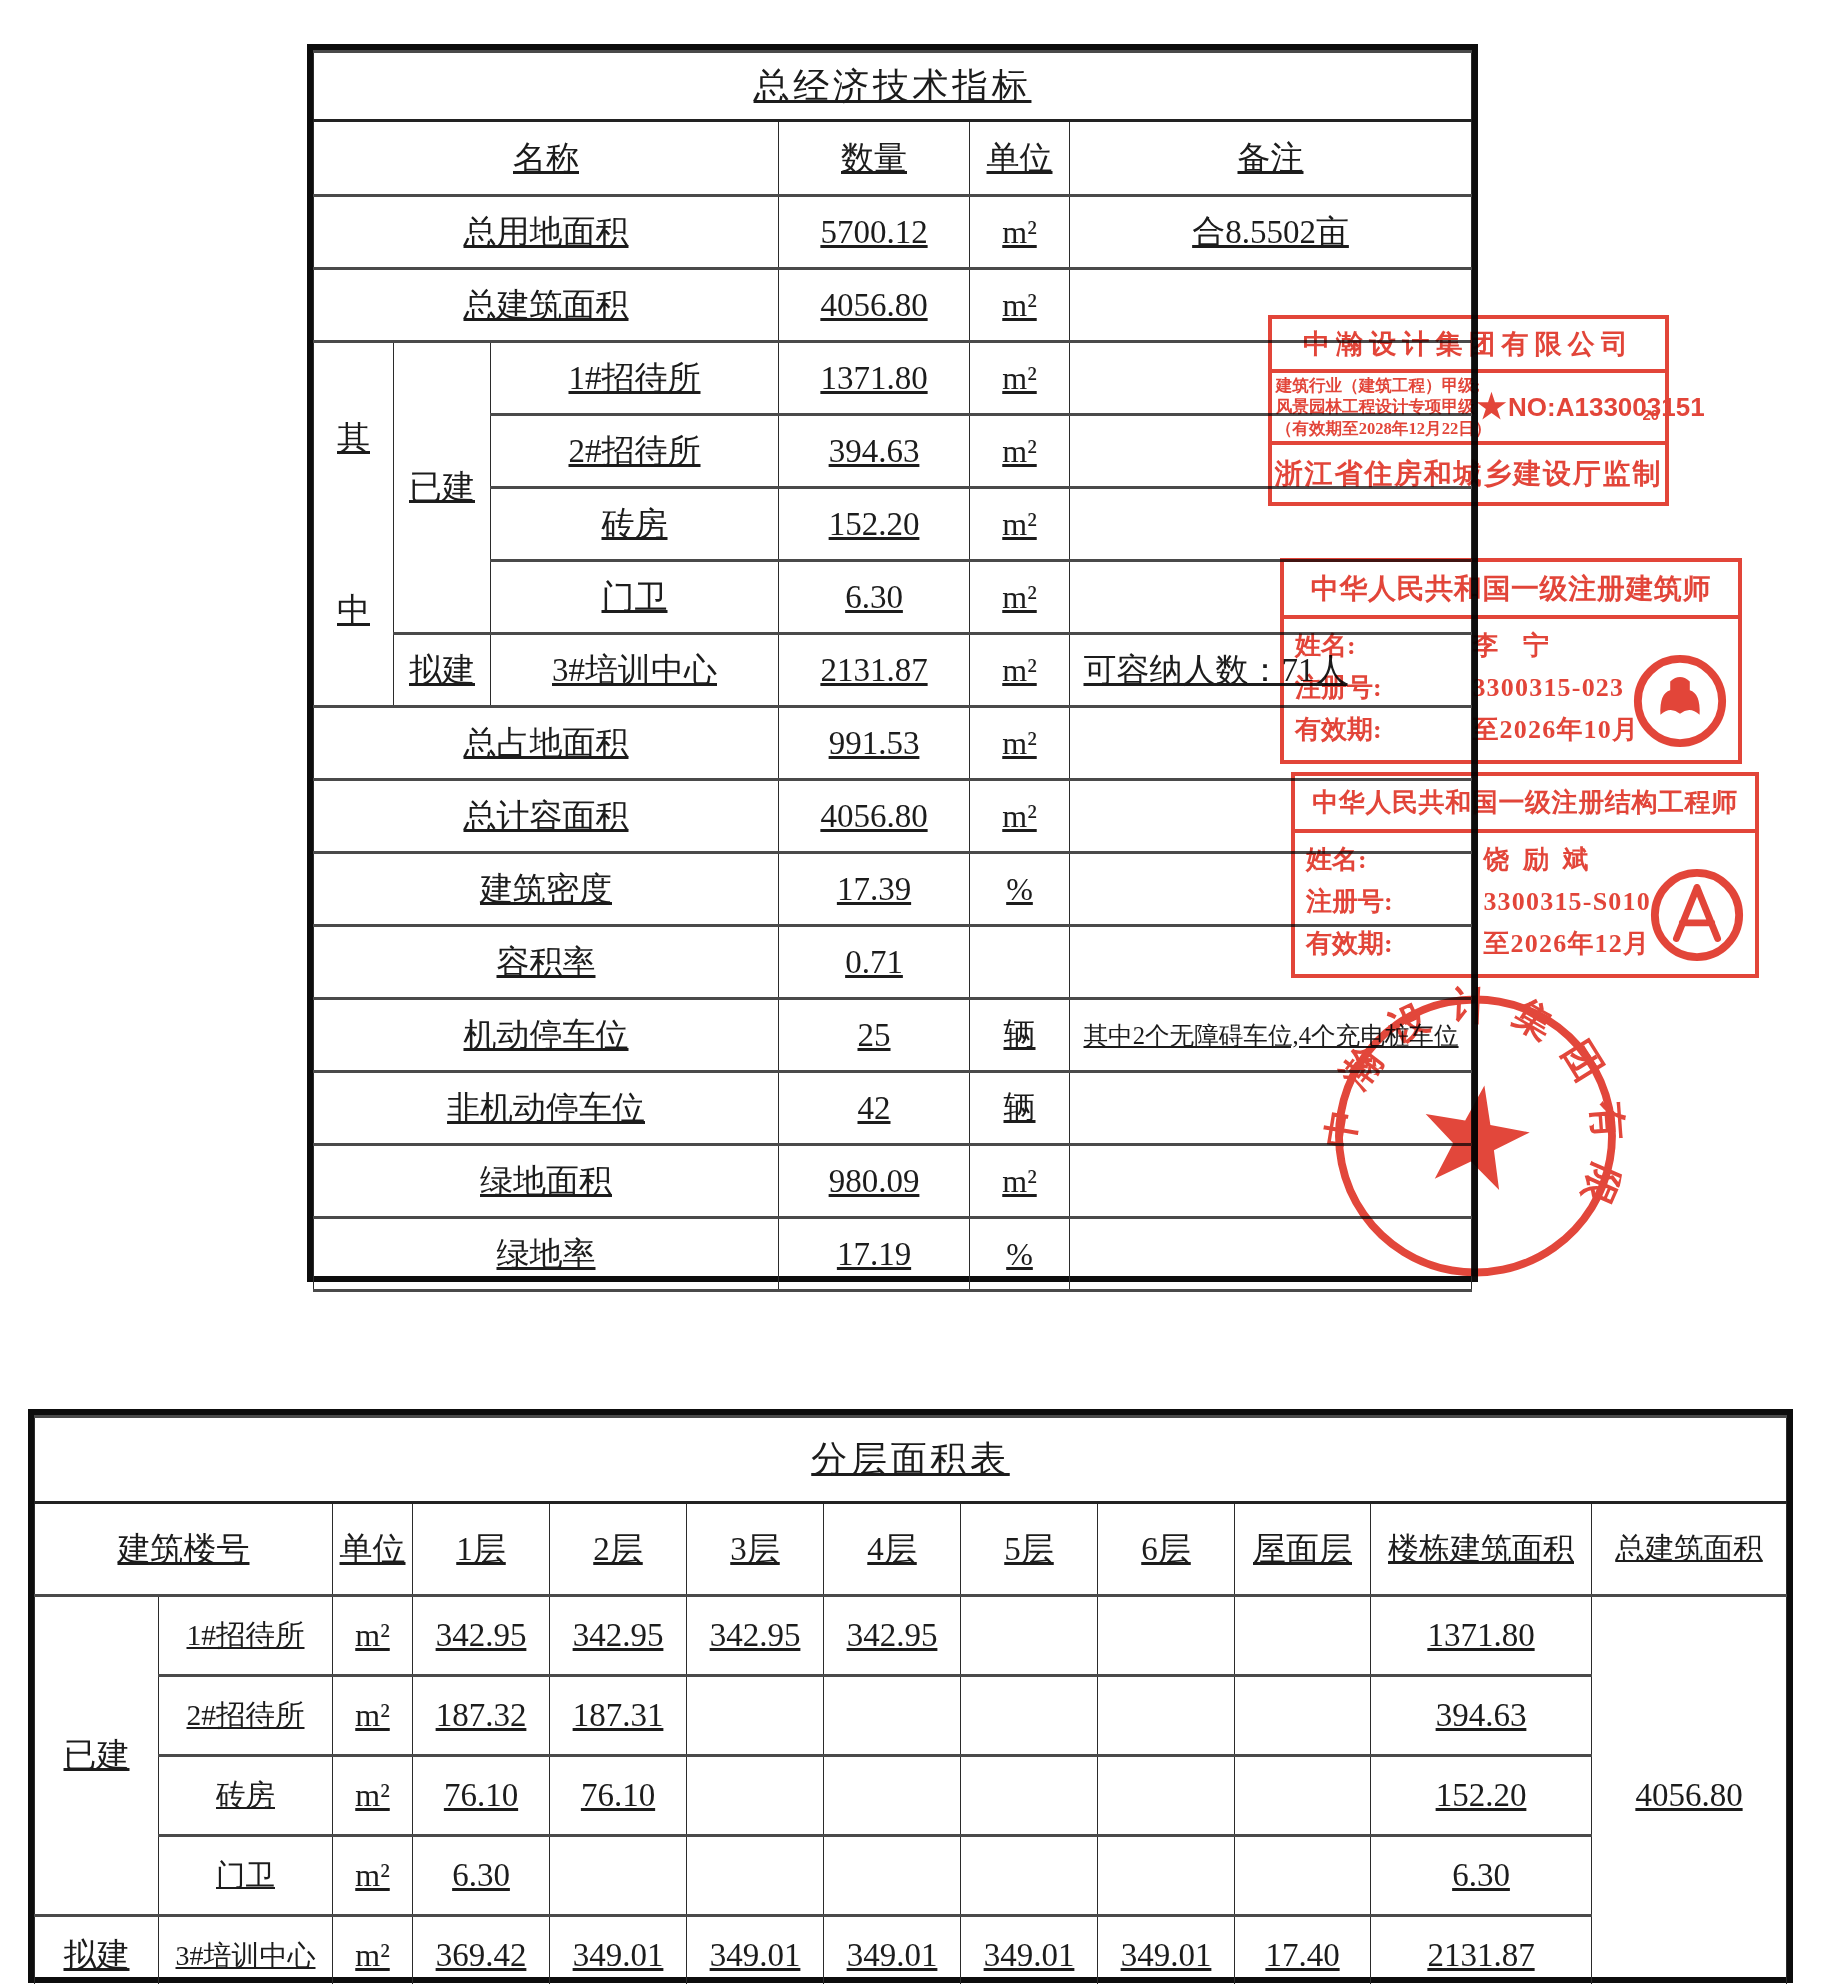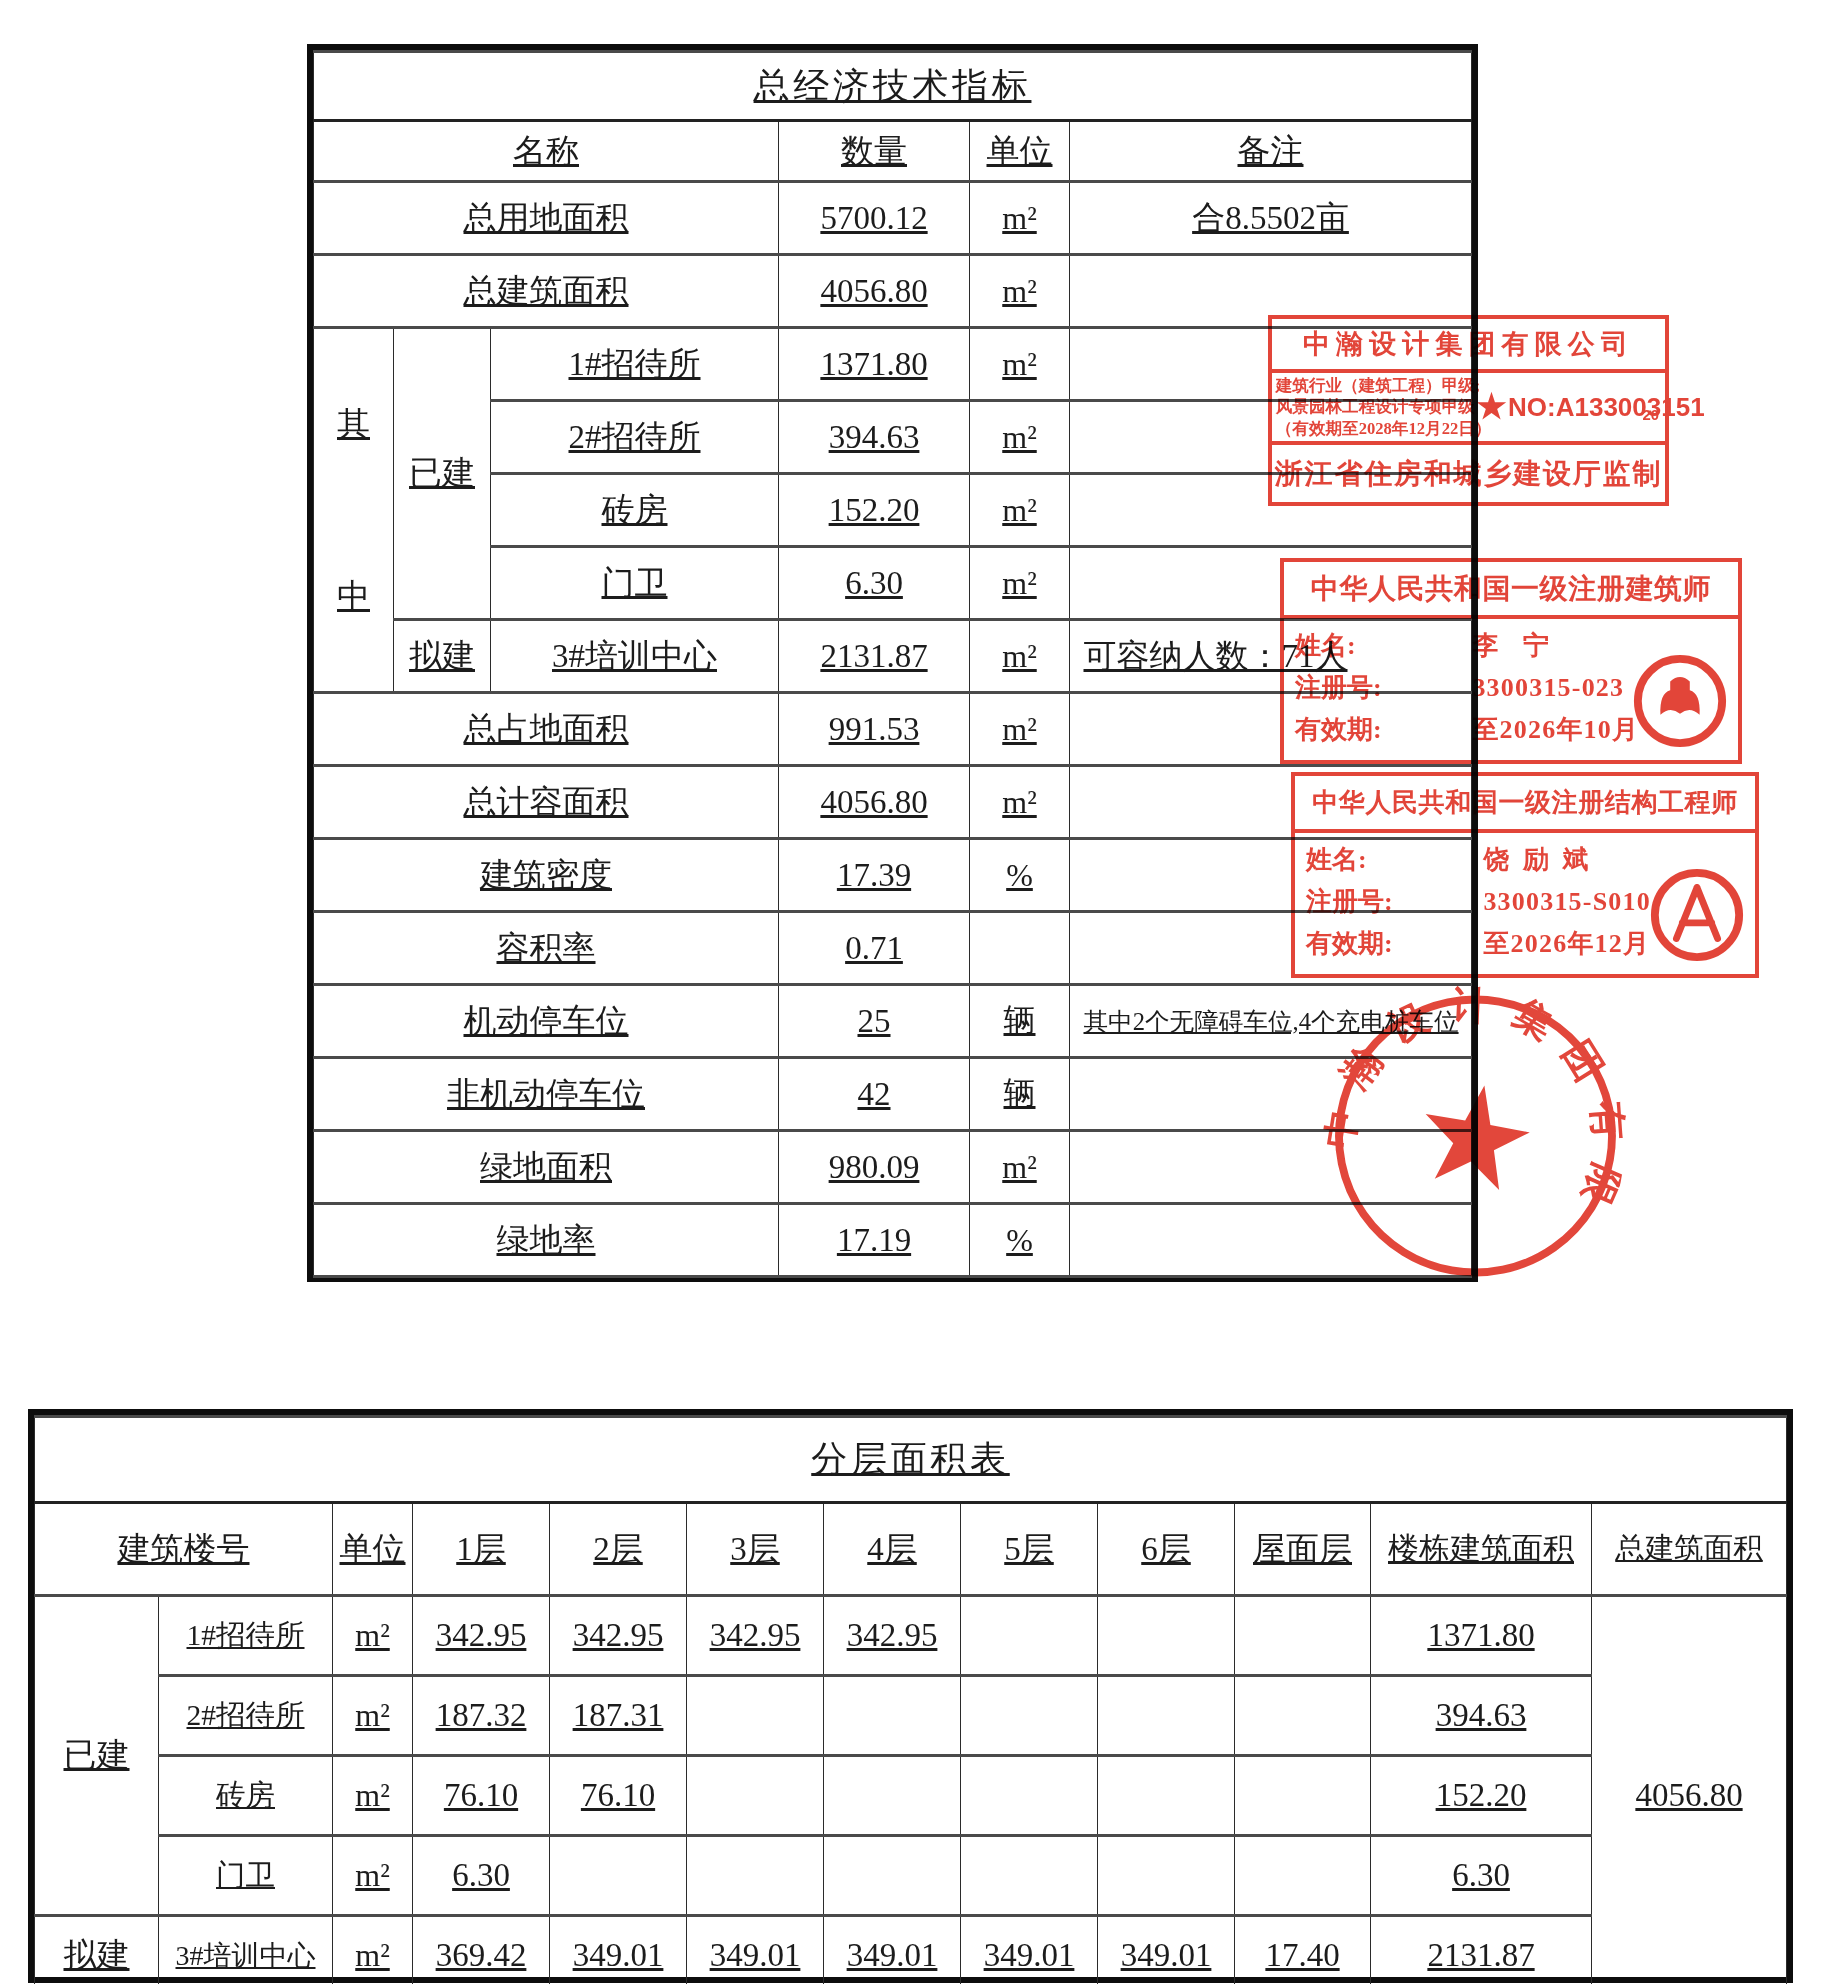--- a/index.html
+++ b/index.html
@@ -15,21 +15,21 @@
   #t2wrap{left:28px;top:1409px;width:1765px;height:574px;}
   table{width:100%;height:100%;border-collapse:collapse;table-layout:fixed;text-decoration:underline;}
   td{
     border-top:3.1px solid #4a4a4a;border-bottom:3.1px solid #4a4a4a;
     border-left:1.8px solid var(--line);border-right:1.8px solid var(--line);
     text-align:center;vertical-align:middle;font-size:33px;color:var(--ink);
     overflow:hidden;white-space:nowrap;
   }
   tr.title td{font-size:36px;letter-spacing:3.7px;border-bottom:3.7px solid #222;}
   tr.head td{font-size:33px;}
-  .t1 tr{height:73px;} .t1 tr.title{height:69px;} .t1 tr.head{height:61px;margin-left:30px;}
+  .t1 tr{height:73px;} .t1 tr.title{height:69px;} .t1 tr.head{height:75px;margin-left:30px;}
   .t2 tr{height:80px;} .t2 tr.title{height:86px;} .t2 tr.head{height:93px;}
   td.unit{font-size:32px;}
   td.left{text-align:left;padding-left:13.5px;}
   td.small{font-size:24.6px;}
   .qz{display:flex;flex-direction:column;justify-content:space-around;align-items:center;height:344px;}
   
   .stamp{position:absolute;color:var(--red);font-weight:bold;mix-blend-mode:multiply;opacity:.93;z-index:5;}
   #stamp-qual{left:1268px;top:315px;width:401px;border:4.3px solid var(--red);background:transparent;}
   .sq-title{border-bottom:4.3px solid var(--red);height:54px;display:flex;align-items:center;justify-content:center;
             font-size:27px;letter-spacing:6.1px;white-space:nowrap;}

